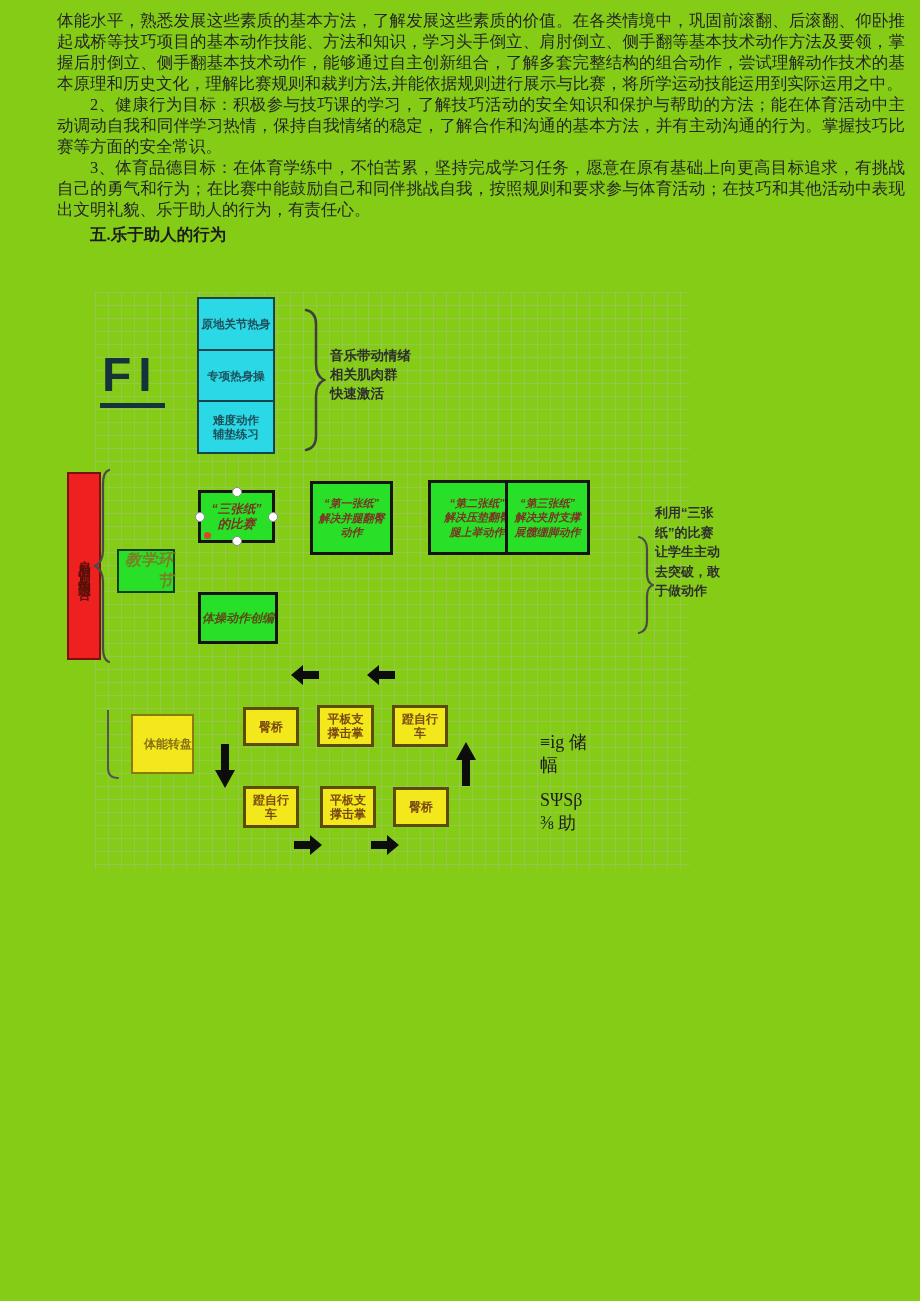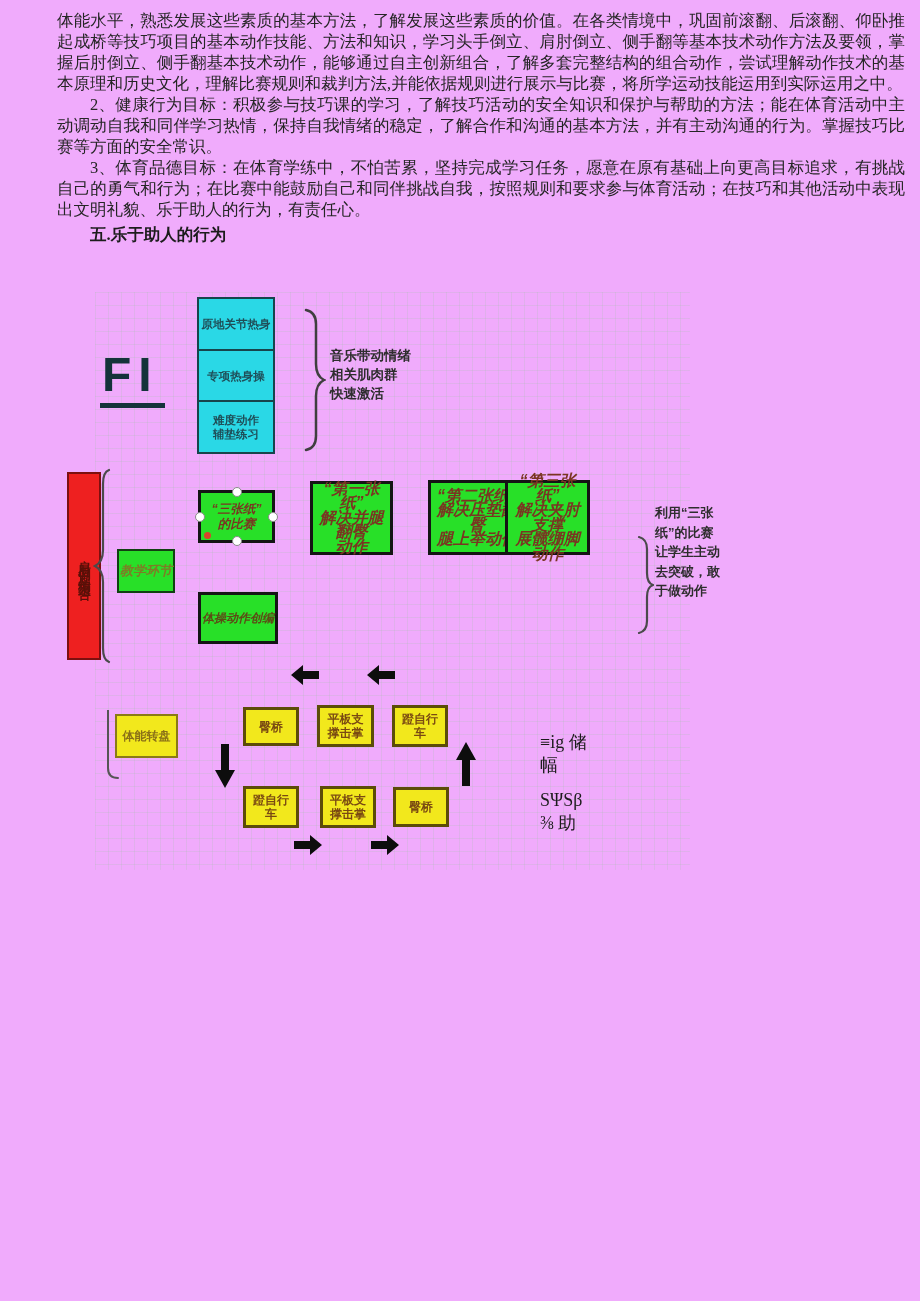--- a/index.html
+++ b/index.html
@@ -1,16 +1,16 @@
 <!DOCTYPE html>
 <html><head>
 <meta charset="utf-8">
 <style>
   html,body{margin:0;padding:0;background:#fff;}
-  .page{position:relative;width:920px;height:1301px;background:#f0abfc;overflow:hidden;
+  .page{position:relative;width:920px;height:1301px;background:#84cc16;overflow:hidden;
         font-family:"Liberation Serif","DejaVu Serif",serif;}
   
   .text-block{position:absolute;left:57px;top:10px;width:848px;}
   .text-block p{margin:0;font-size:16.5px;line-height:21px;text-align:justify;color:#262626;}
   .text-block p.indent{text-indent:33px;}
   .section-heading{margin-top:4px;font-size:16.5px;line-height:22px;font-weight:bold;
         text-indent:33px;color:#1c1c1c;}
   
   .diagram{position:absolute;left:0;top:0;width:920px;height:1301px;
         font-family:"Liberation Sans","DejaVu Sans",sans-serif;}
@@ -32,37 +32,37 @@
   .warmup-note{left:330px;top:346px;font-size:13.5px;line-height:19px;}
   .paper-note{left:655px;top:503px;font-size:13px;line-height:19.5px;width:76px;}
   .red-box{position:absolute;left:67px;top:472px;width:34px;height:188px;box-sizing:border-box;
         background:#ee2020;border:2px solid #7d0f0f;display:flex;align-items:center;justify-content:center;}
   .red-box span{writing-mode:vertical-rl;font-size:12.5px;font-weight:bold;color:#5a1008;
         letter-spacing:4px;}
   .green-box{position:absolute;box-sizing:border-box;background:#28e028;border:3px solid #141414;
         display:flex;flex-direction:column;align-items:center;justify-content:center;
         text-align:center;font-weight:bold;font-style:italic;}
   .teaching-box{left:117px;top:549px;width:58px;height:44px;border:2.5px solid #123f12;
-        font-size:13px;color:#7d7d26;}
+        font-size:16px;color:#7d7d26;text-align:right;}
   .contest-box{left:198px;top:490px;width:77px;height:53px;font-size:12.5px;color:#7a3522;line-height:15px;}
-  .paper-box{font-size:16px;color:#7a3522;line-height:14.5px;}
+  .paper-box{font-size:11px;color:#7a3522;line-height:14.5px;}
   .paper-1{left:310px;top:481px;width:83px;height:74px;}
   .paper-2{left:428px;top:480px;width:98px;height:75px;}
   .paper-3{left:505px;top:480px;width:85px;height:75px;}
   .creative-box{left:198px;top:592px;width:80px;height:52px;font-size:12px;color:#5d4a16;}
   .handle{position:absolute;width:8px;height:8px;border-radius:50%;background:#fff;border:1px solid #8a8a8a;}
   .h-top{left:50%;margin-left:-5px;top:-6px;}
   .h-bottom{left:50%;margin-left:-5px;bottom:-6px;}
   .h-left{top:50%;margin-top:-5px;left:-6px;}
   .h-right{top:50%;margin-top:-5px;right:-6px;}
   .red-dot{position:absolute;width:7px;height:7px;border-radius:50%;background:#d9442a;left:3px;bottom:1px;}
   .yellow-box{position:absolute;box-sizing:border-box;background:#f2e81c;border:3px solid #5c4c08;
         display:flex;flex-direction:column;align-items:center;justify-content:center;
         text-align:center;font-weight:bold;font-size:12px;color:#7a4a12;line-height:14px;}
-  .fitness-box{left:115px;top:714px;width:63px;height:44px;border:2.5px solid #8a7a16;color:#8a7018;}
+  .fitness-box{left:131px;top:714px;width:63px;height:60px;border:2.5px solid #8a7a16;color:#8a7018;align-items:flex-end;}
   .yc-t1{left:243px;top:707px;width:56px;height:39px;}
   .yc-t2{left:317px;top:705px;width:57px;height:42px;}
   .yc-t3{left:392px;top:705px;width:56px;height:42px;}
   .yc-b1{left:243px;top:786px;width:56px;height:42px;}
   .yc-b2{left:320px;top:786px;width:56px;height:42px;}
   .yc-b3{left:393px;top:787px;width:56px;height:40px;}
   .svgabs{position:absolute;}
   .ocr{position:absolute;font-family:"Liberation Serif","DejaVu Serif",serif;
         font-size:18px;line-height:23px;color:#1c1c1c;}
   .ocr-1{left:540px;top:731px;}

